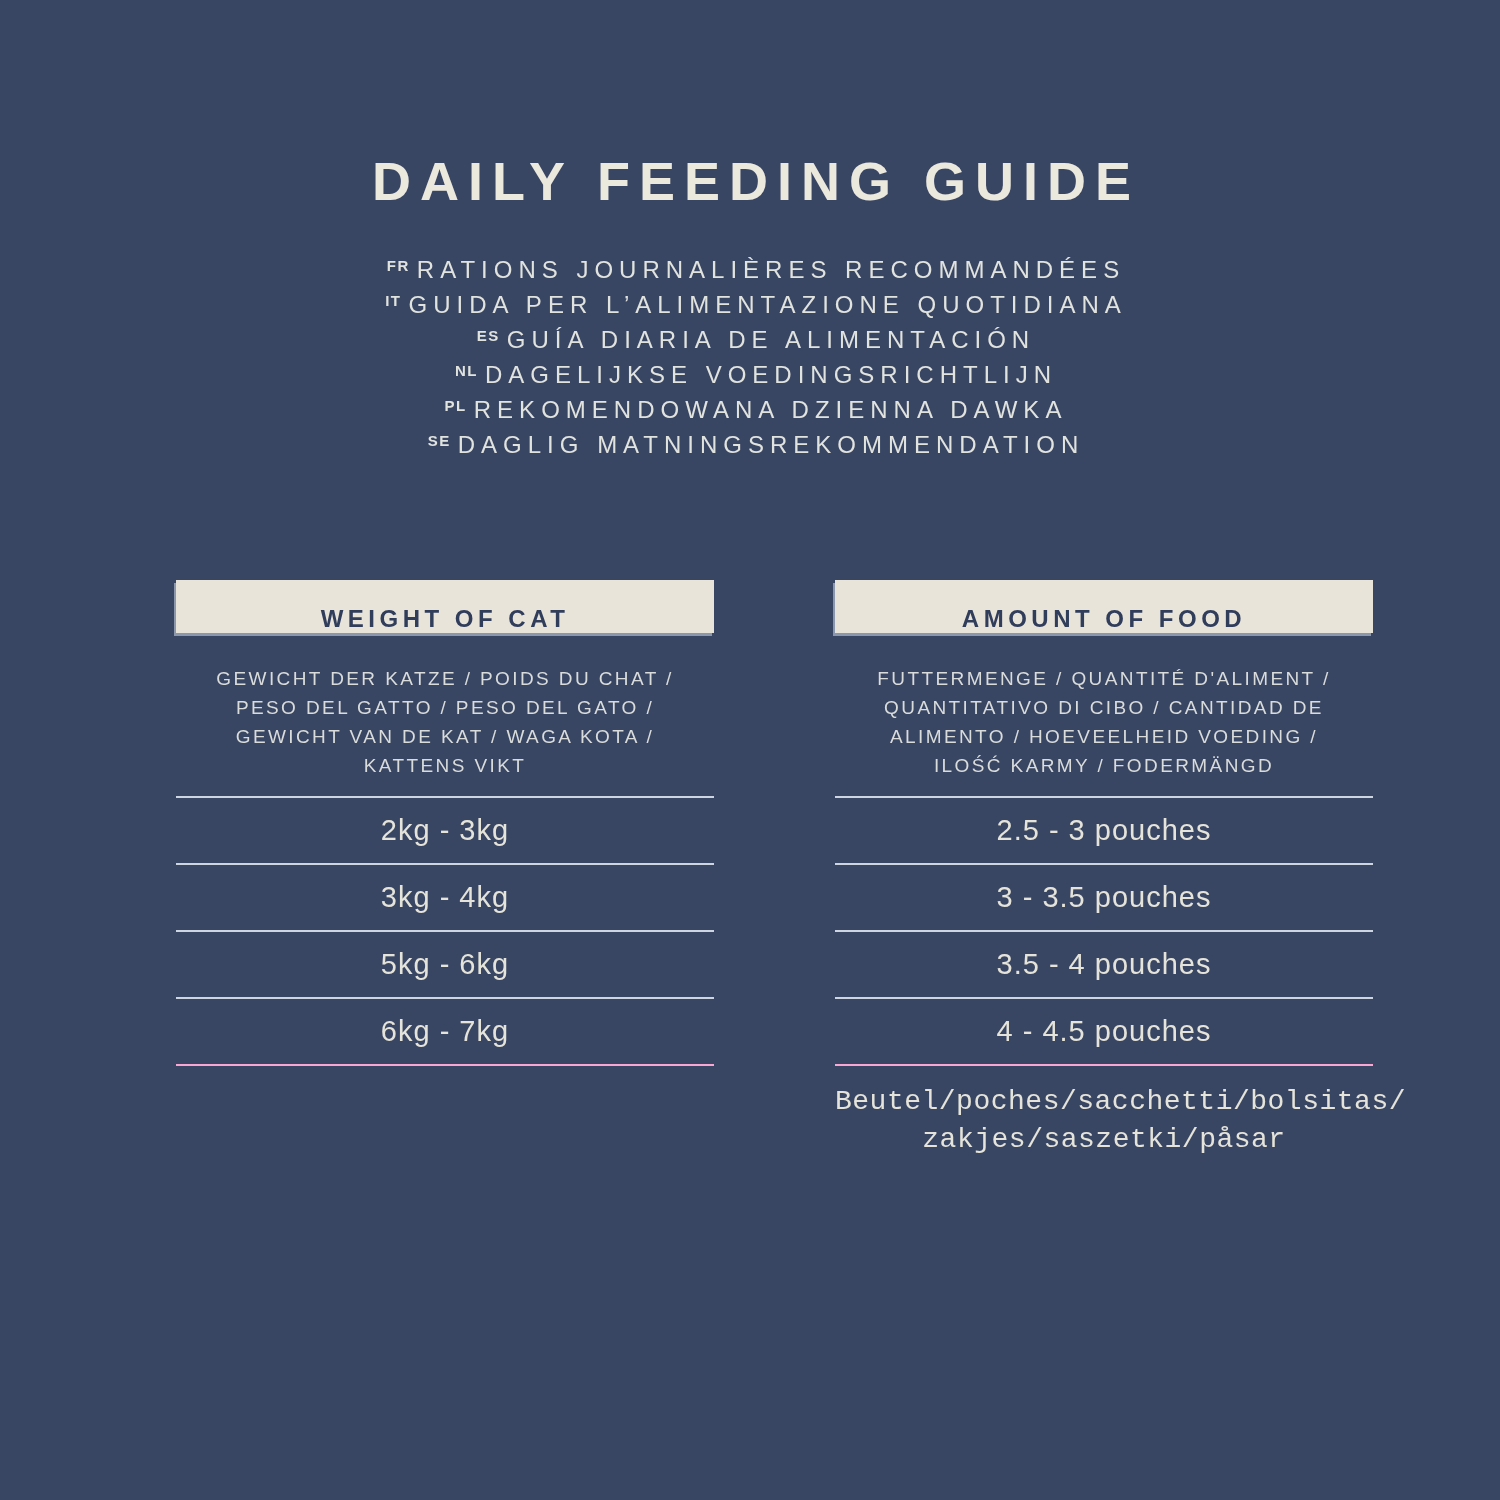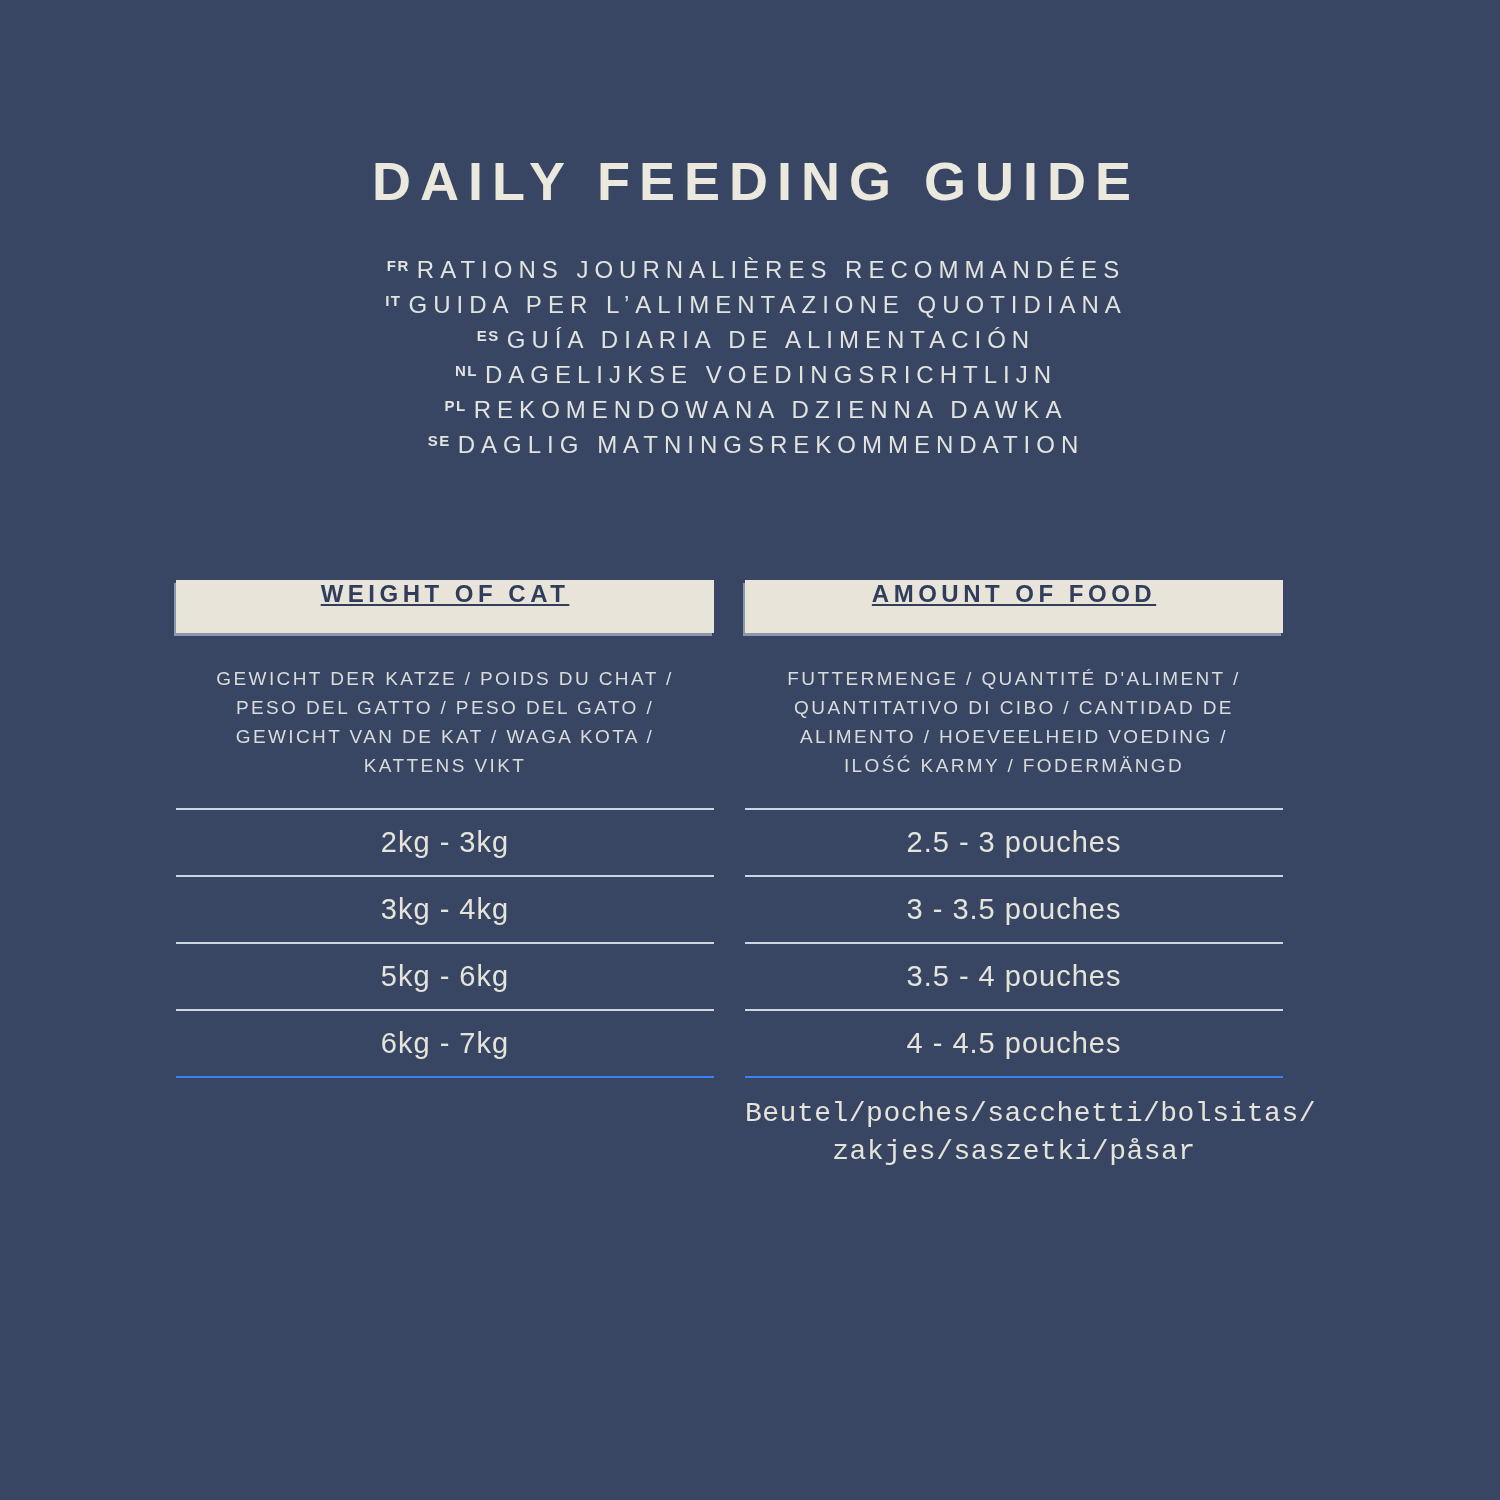--- a/index.html
+++ b/index.html
@@ -40,45 +40,44 @@
     display: inline-block;
     font-size: 15px; font-weight: 700;
     letter-spacing: 1.5px;
     position: relative; top: -7px;
     margin-right: 7px;
   }
 
   
   .col { position: absolute; top: 580px; }
   .col-weight { left: 176px; width: 538px; }
-  .col-amount { left: 745px; width: 538px; }
+  .col-amount { left: 835px; width: 538px; }
 
   .header-bar {
     height: 53px;
     background: #e8e4d9;
     box-shadow: -2px 3px 0 rgba(208, 219, 235, 0.55);
-    display: flex; align-items: flex-start; justify-content: center;
+    display: flex; align-items: flex-end; justify-content: center;
     color: #303d5b;
     font-size: 24px; font-weight: 700;
     letter-spacing: 4.5px;
     white-space: nowrap;
-    text-decoration: underline;
   }
 
   .subheader {
     margin-top: 31px;
     height: 116px;
     text-align: center;
     color: #d9dcdb;
     font-size: 19px; font-weight: 400;
     letter-spacing: 2.4px;
   }
   .subheader-line { height: 29px; line-height: 29px; white-space: nowrap; }
 
-  .feed-table { margin-top: 28px; border-bottom: 2px solid #3b82f6; }
+  .feed-table { margin-top: 16px; border-bottom: 2px solid #f9a8d4; }
   .feed-row {
     box-sizing: border-box;
     height: 67px;
     border-top: 2px solid #ccd5e0;
     display: flex; align-items: center; justify-content: center;
     color: #e5e4da;
     font-size: 29px; font-weight: 400;
     letter-spacing: 1px;
     white-space: nowrap;
   }

